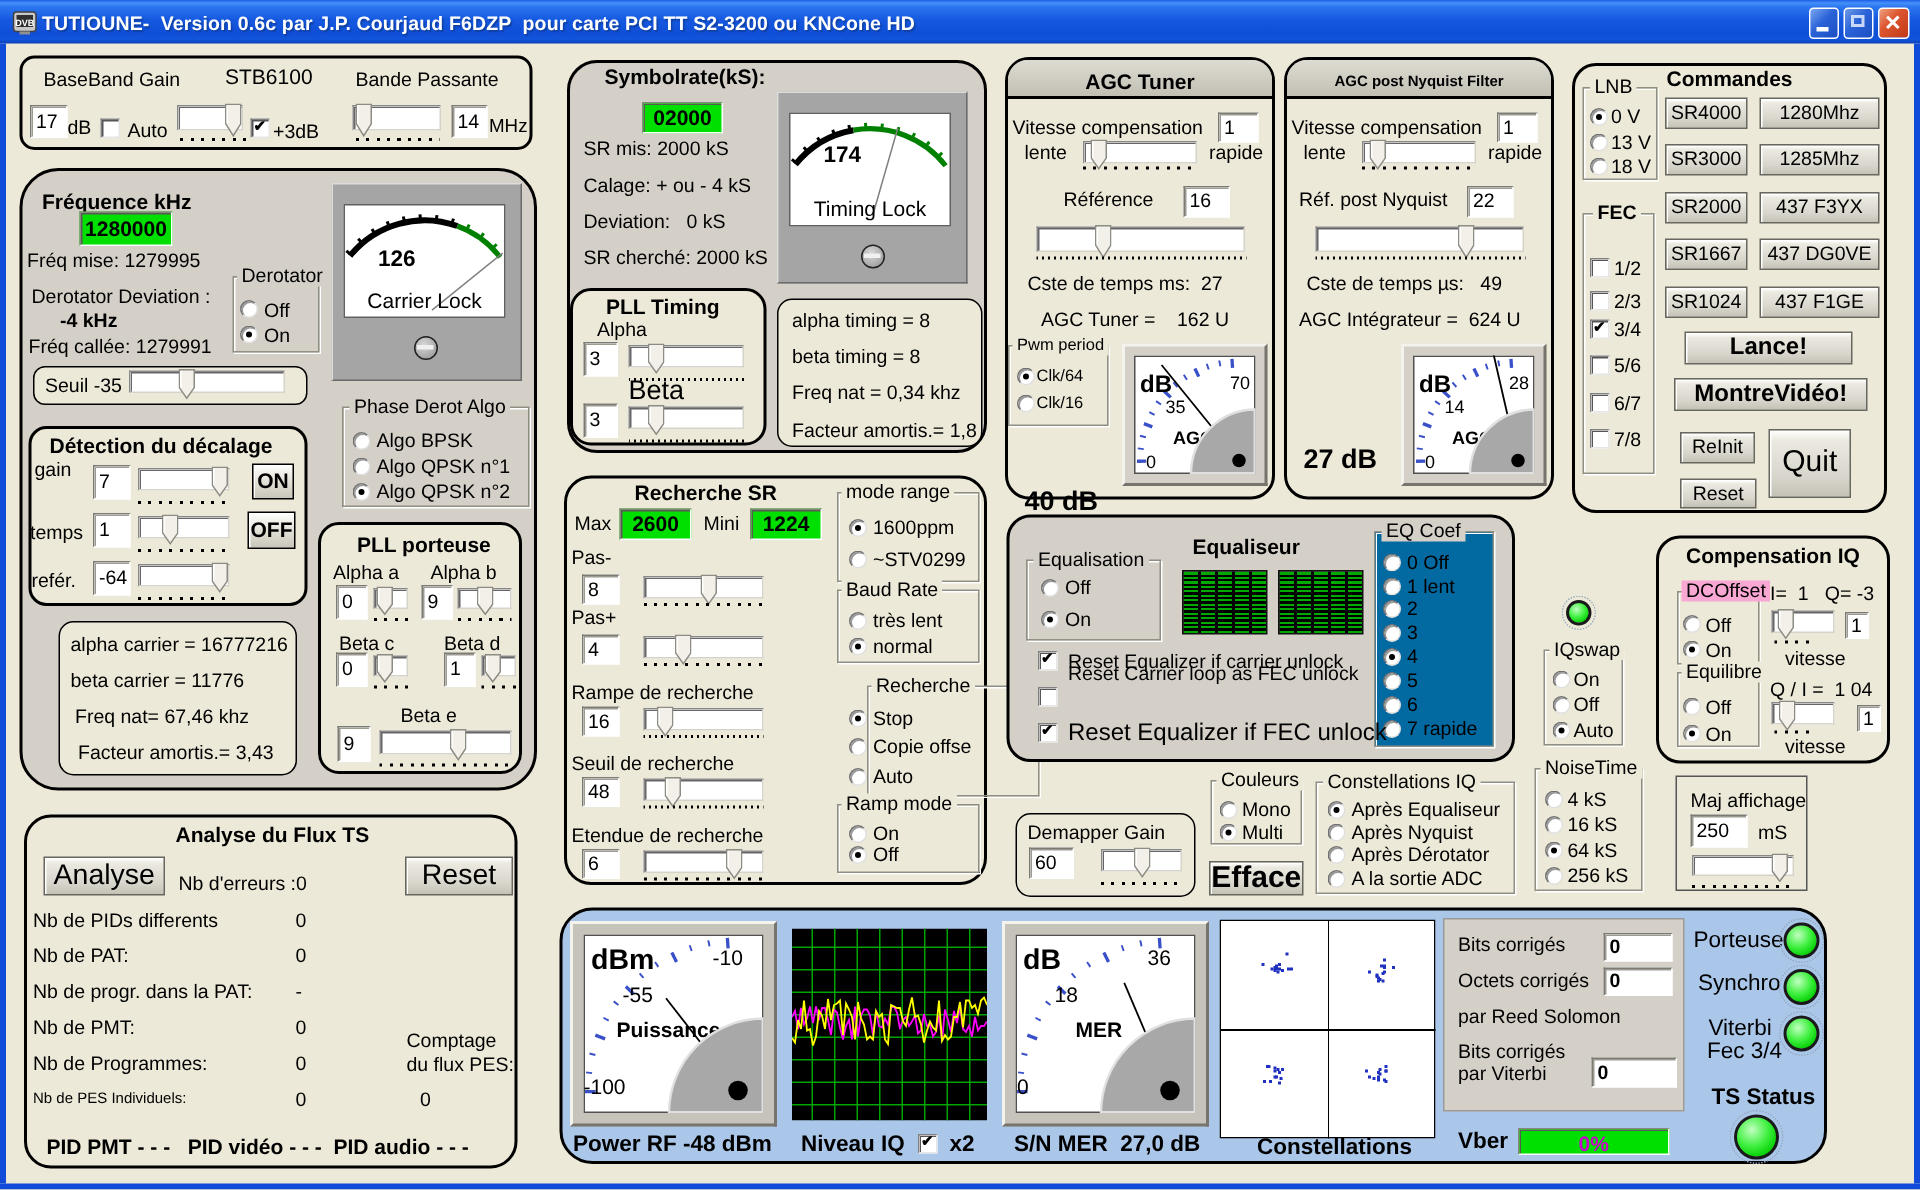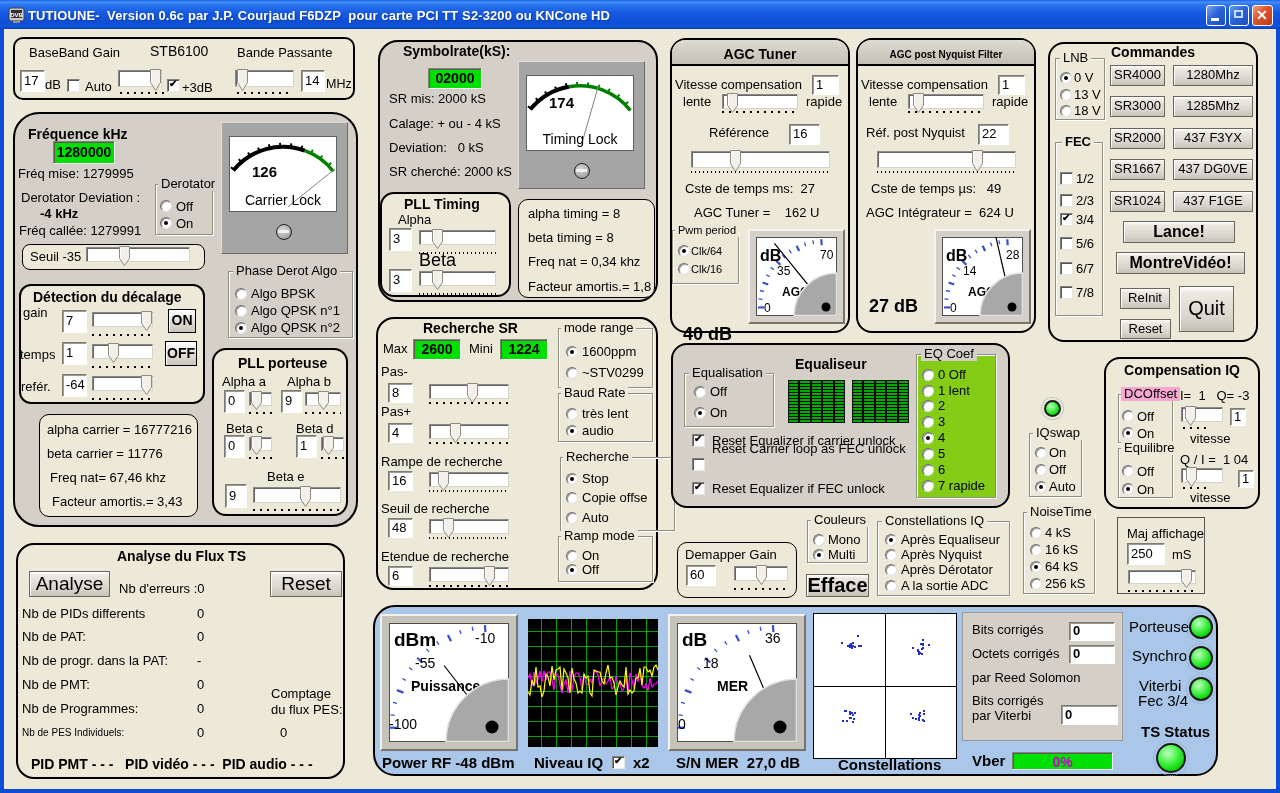--- a/index.html
+++ b/index.html
@@ -343,22 +343,22 @@
 <div class="rb" style="left:566px;top:367px;"></div>
 <div class="t" style="left:582px;top:365px;font-size:13px;">~STV0299</div>
 <div class="gb" style="left:558px;top:393px;width:95px;height:49px;">
     <span class="gbl" style="left:2px;background:#ece9d8;font-size:13px;">Baud Rate</span>
   </div>
 <div class="rb" style="left:566px;top:408px;"></div>
 <div class="t" style="left:582px;top:406px;font-size:13px;">très lent</div>
 <div class="rb" style="left:566px;top:425px;">
     <span class="dot"></span>
   </div>
-<div class="t" style="left:582px;top:423px;font-size:13px;">audio</div>
-<div class="gb" style="left:560px;top:457px;width:115px;height:74px;text-decoration:underline;">
+<div class="t" style="left:582px;top:423px;font-size:13px;">normal</div>
+<div class="gb" style="left:578px;top:457px;width:115px;height:74px;text-decoration:underline;">
     <span class="gbl" style="left:2px;background:#ece9d8;font-size:13px;">Recherche</span>
   </div>
 <div class="rb" style="left:566px;top:473px;">
     <span class="dot"></span>
   </div>
 <div class="t" style="left:582px;top:471px;font-size:13px;">Stop</div>
 <div class="rb" style="left:566px;top:492px;"></div>
 <div class="t" style="left:582px;top:490px;font-size:13px;">Copie offse</div>
 <div class="rb" style="left:566px;top:512px;"></div>
 <div class="t" style="left:582px;top:510px;font-size:13px;">Auto</div>
@@ -529,21 +529,21 @@
     <span class="gbl" style="left:4px;background:#d4d0c8;font-size:13px;">Equalisation</span>
   </div>
 <div class="rb" style="left:694px;top:386px;"></div>
 <div class="t" style="left:710px;top:384px;font-size:13px;">Off</div>
 <div class="rb" style="left:694px;top:407px;">
     <span class="dot"></span>
   </div>
 <div class="t" style="left:710px;top:405px;font-size:13px;">On</div>
 <div class="eq" style="left:788px;top:380px;width:57px;height:43px;"></div>
 <div class="eq" style="left:852px;top:380px;width:57px;height:43px;"></div>
-<div class="gb" style="left:916px;top:354px;width:80px;height:144px;background:#84cc16;">
+<div class="gb" style="left:916px;top:354px;width:80px;height:144px;background:#0369a1;">
     <span class="gbl" style="left:4px;background:#d4d0c8;font-size:13px;">EQ Coef</span>
   </div>
 <div class="rb" style="left:922px;top:369px;"></div>
 <div class="t" style="left:938px;top:367px;font-size:13px;">0 Off</div>
 <div class="rb" style="left:922px;top:385px;"></div>
 <div class="t" style="left:938px;top:383px;font-size:13px;">1 lent</div>
 <div class="rb" style="left:922px;top:400px;"></div>
 <div class="t" style="left:938px;top:398px;font-size:13px;">2</div>
 <div class="rb" style="left:922px;top:416px;"></div>
 <div class="t" style="left:938px;top:414px;font-size:13px;">3</div>
@@ -559,21 +559,21 @@
 <div class="t" style="left:938px;top:478px;font-size:13px;">7 rapide</div>
 <div class="cb" style="left:692px;top:434px;">
     <span class="ck">✔</span>
   </div>
 <div class="t" style="left:712px;top:433px;font-size:13px;">Reset Equalizer if carrier unlock</div>
 <div class="cb" style="left:692px;top:458px;"></div>
 <div class="t" style="left:712px;top:441px;font-size:13px;">Reset Carrier loop as FEC unlock</div>
 <div class="cb" style="left:692px;top:482px;">
     <span class="ck">✔</span>
   </div>
-<div class="t" style="left:712px;top:481px;font-size:13px;">Reset Equalizer if FEC unlock</div>
+<div class="t" style="left:712px;top:481px;font-size:16px;">Reset Equalizer if FEC unlock</div>
 <div class="led" style="left:1044px;top:400px;width:17px;height:17px;"></div>
 <div class="gb" style="left:1029px;top:433px;width:53px;height:64px;">
     <span class="gbl" style="left:3px;background:#ece9d8;font-size:13px;">IQswap</span>
   </div>
 <div class="rb" style="left:1035px;top:447px;"></div>
 <div class="t" style="left:1049px;top:445px;font-size:13px;">On</div>
 <div class="rb" style="left:1035px;top:464px;"></div>
 <div class="t" style="left:1049px;top:462px;font-size:13px;">Off</div>
 <div class="rb" style="left:1035px;top:481px;">
     <span class="dot"></span>

